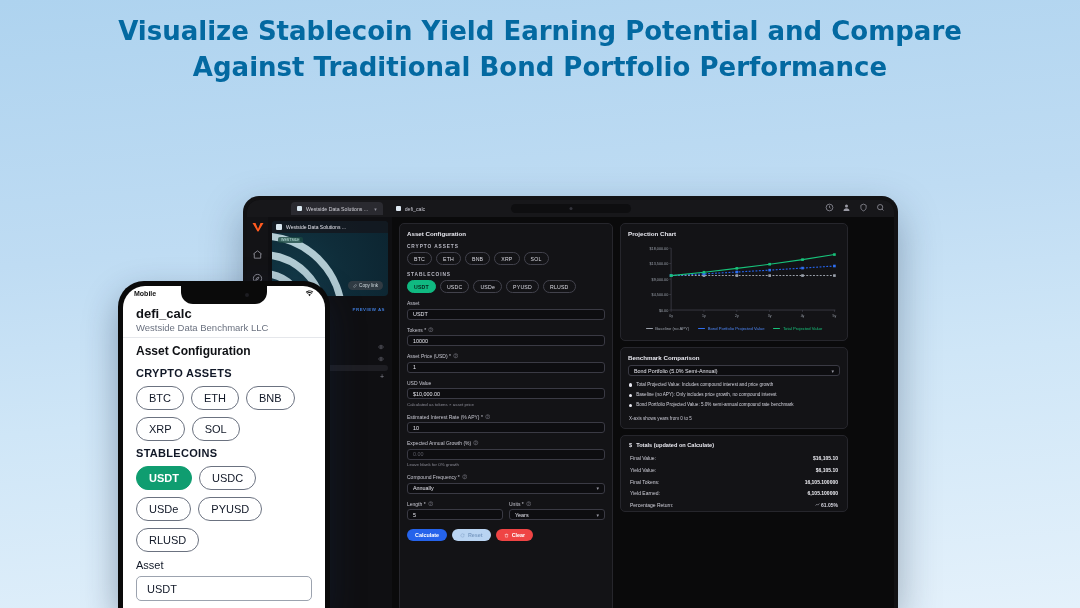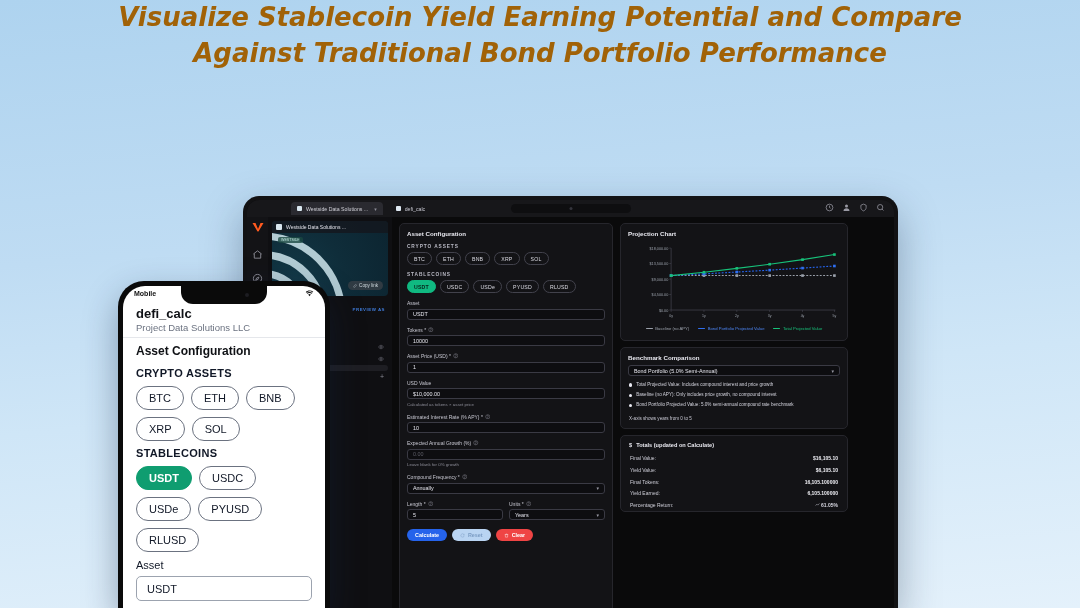--- a/index.html
+++ b/index.html
@@ -16,28 +16,27 @@
     margin-top: 24px;
     font-size: 62px;
     line-height: 1.05;
     font-weight: 700;
     color: #ffffff;
     letter-spacing: -0.5px;
     font-family: "DejaVu Sans", sans-serif;
     font-stretch: condensed;
   }
   .hero h2 {
-    margin: 0 auto 0;
+    margin: 14px auto 0;
     width: 960px;
     font-size: 26px;
     line-height: 1.38;
     font-weight: 700;
-    color: #a16207;
+    color: #0369a1;
     font-family: "DejaVu Sans", sans-serif;
-    font-style: italic;
   }
 
   
   .tablet {
     position: absolute;
     left: 243px; top: 196px;
     width: 655px; height: 412px;
     background: #0b0b0c;
     border-radius: 16px 16px 0 0;
     border: 4px solid #121214;
@@ -622,21 +621,21 @@
             <path d="M12 19l3.5-4.2a5.4 5.4 0 00-7 0z"></path>
             <path d="M12 10.5c2.3 0 4.4.9 5.9 2.3l1.6-1.9A11 11 0 0012 8c-2.9 0-5.5 1.1-7.5 2.9l1.6 1.9c1.5-1.4 3.6-2.3 5.9-2.3z"></path>
             <path d="M12 4c-3.9 0-7.4 1.5-10 4l1.6 1.9A12.8 12.8 0 0112 6.2c3.3 0 6.3 1.2 8.4 3.2L22 7.5A14.7 14.7 0 0012 4z"></path>
           </svg>
       </span>
     </div>
     <div class="notch"></div>
 
     <div class="phd">
       <div class="pt">defi_calc</div>
-      <div class="ps">Project Data Solutions LLC</div>
+      <div class="ps">Westside Data Benchmark LLC</div>
     </div>
     <div class="psep"></div>
 
     <div class="pbody">
       <h3>Asset Configuration</h3>
 
       <div class="psec">CRYPTO ASSETS</div>
       <div class="pchips">
         <span class="pchip">BTC</span>
         <span class="pchip">ETH</span>

